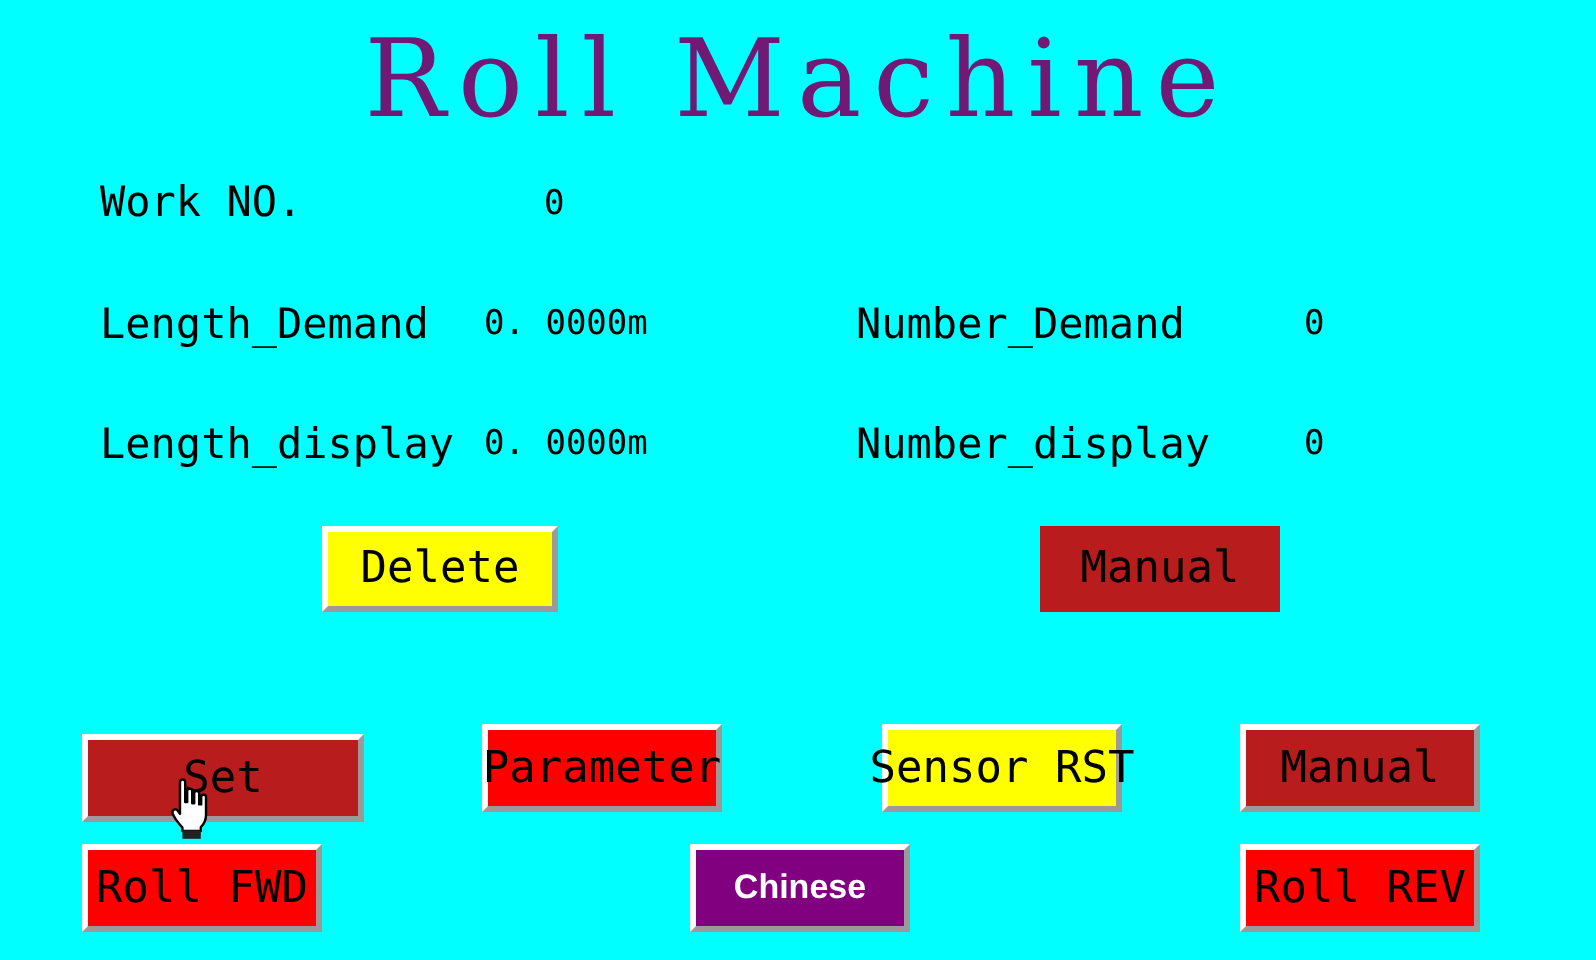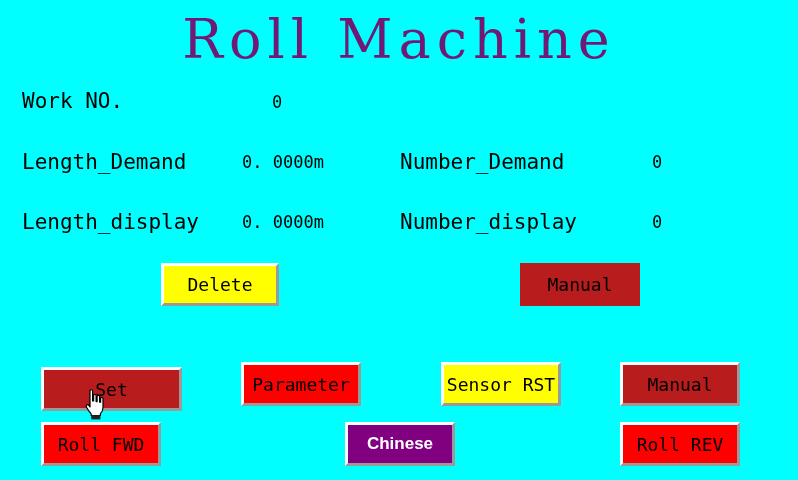--- a/index.html
+++ b/index.html
@@ -37,20 +37,21 @@
   }
 
   
   .lbl {
     position: absolute;
     font-family: "DejaVu Sans Mono", monospace;
     font-size: 21px;
     line-height: 24px;
     color: #000000;
     white-space: pre;
+    margin-left: 28px;
   }
   .val {
     position: absolute;
     font-family: "DejaVu Sans Mono", monospace;
     font-size: 17px;
     line-height: 20px;
     color: #000000;
     white-space: pre;
   }
 
@@ -67,21 +68,21 @@
   #lbl-num-dsp   { left: 400px; top: 210px; }
   #val-num-dsp   { left: 652px; top: 212px; }
 
   
   .btn {
     position: absolute;
     display: flex;
     align-items: center;
     justify-content: center;
     font-family: "DejaVu Sans Mono", monospace;
-    font-size: 18px;
+    font-size: 22px;
     color: #000000;
     white-space: pre;
     box-sizing: border-box;
   }
   .bevel {
     border-top: 3px solid #ffffff;
     border-left: 3px solid #ffffff;
     border-right: 3px solid #9a9a9a;
     border-bottom: 3px solid #9a9a9a;
   }

